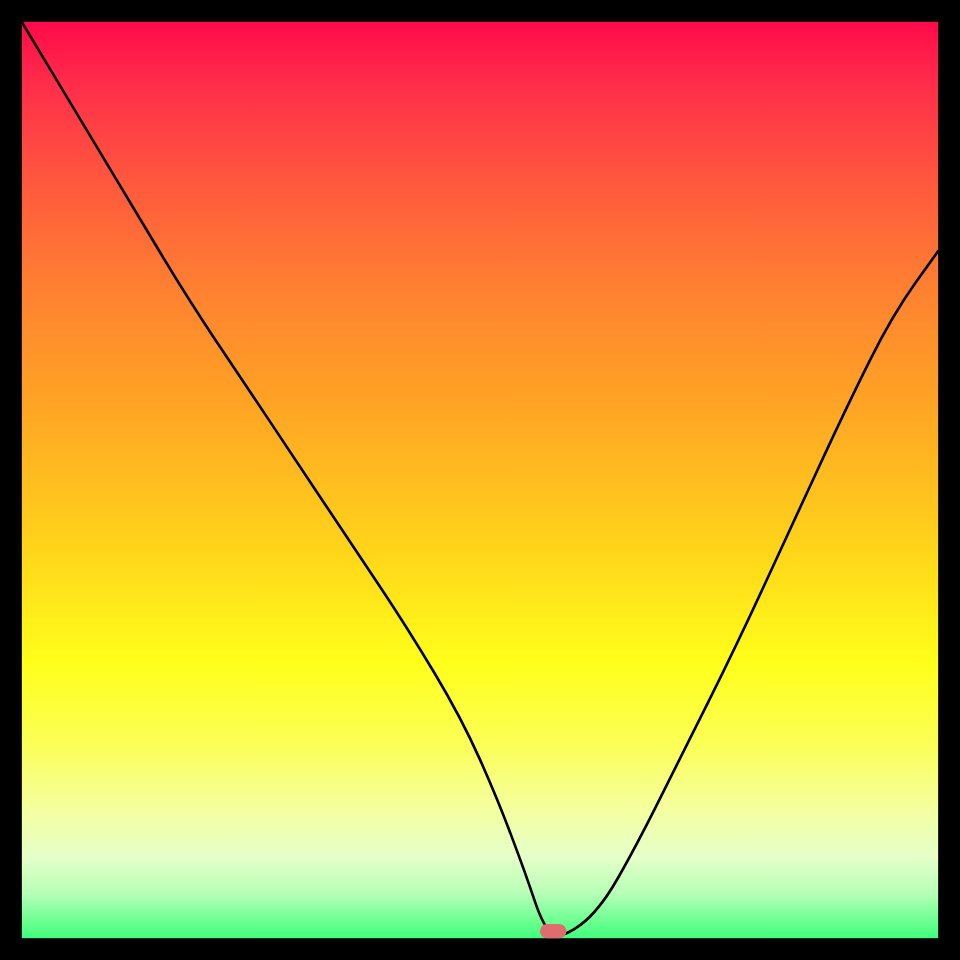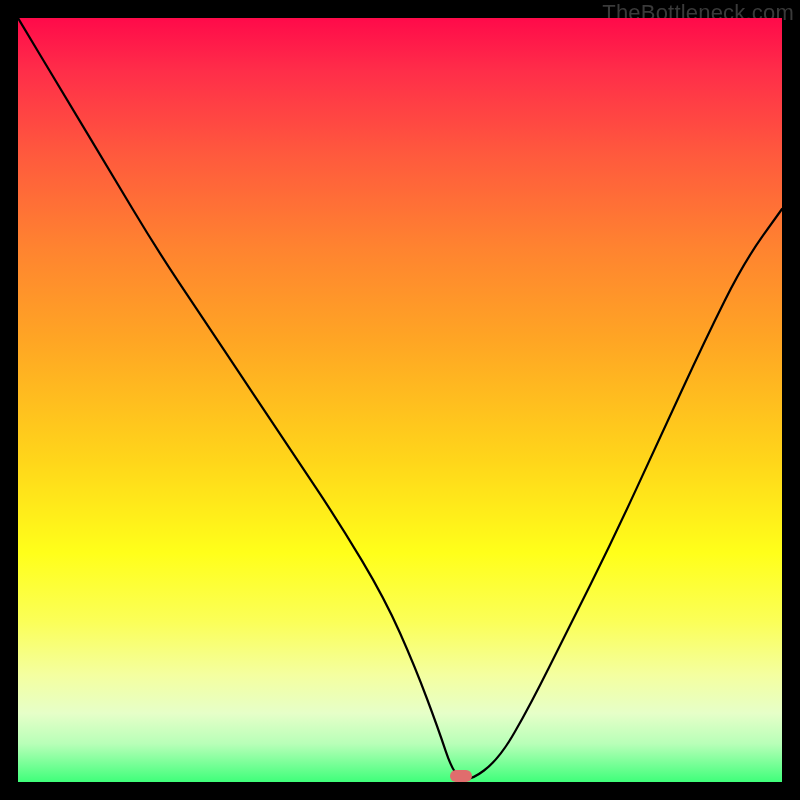--- a/index.html
+++ b/index.html
@@ -65,21 +65,20 @@
     font-weight: 500;
     letter-spacing: 0.2px;
     user-select: none;
   }
 </style>
 </head>
 <body>
 
 <div class="chart-frame">
 
-  <div class="watermark">TheBottleneck.com</div>
 
   <div class="plot-area">
     <div class="gradient-bg"></div>
 
     <svg class="curve" viewBox="0 0 764 764" preserveAspectRatio="none">
       <path id="curve-path" d="M 0.0 0.0 Q 0.0 0.0 22.9 38.2 Q 45.8 76.4 68.8 114.6 Q 91.7 152.8 114.6 191.0 Q 137.5 229.2 160.4 263.6 Q 183.4 298.0 206.3 332.3 Q 229.2 366.7 252.1 401.1 Q 275.0 435.5 298.0 469.9 Q 320.9 504.2 343.8 542.4 Q 366.7 580.6 382.0 615.0 Q 397.3 649.4 408.7 680.0 Q 420.2 710.5 427.8 733.4 Q 435.5 756.4 443.1 760.2 Q 450.8 764.0 466.0 752.5 Q 481.3 741.1 496.6 714.3 Q 511.9 687.6 531.0 649.4 Q 550.1 611.2 573.0 565.4 Q 595.9 519.5 618.8 469.9 Q 641.8 420.2 664.7 370.5 Q 687.6 320.9 706.7 282.7 Q 725.8 244.5 744.9 217.7 T 764.0 191.0" fill="none" stroke="#000" stroke-width="2.2"></path>
     </svg>
 
     <div class="minimum-marker" id="min-marker" style="left: 58%; top: calc(100% - 6px);"></div>
   </div>

